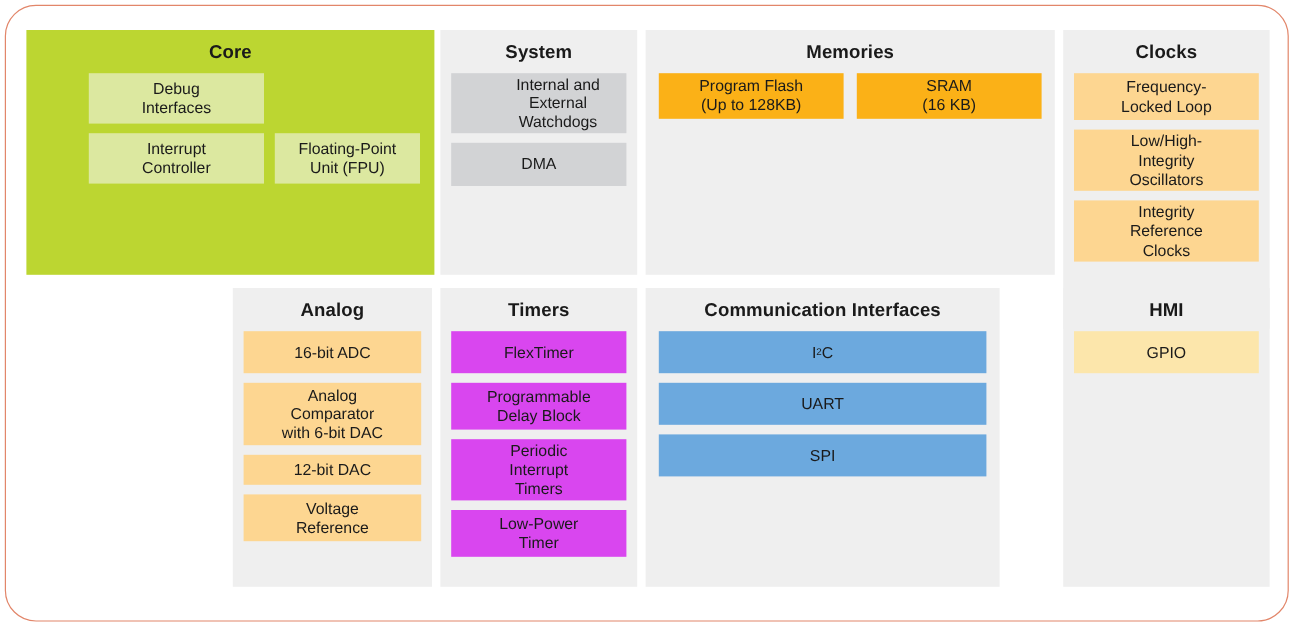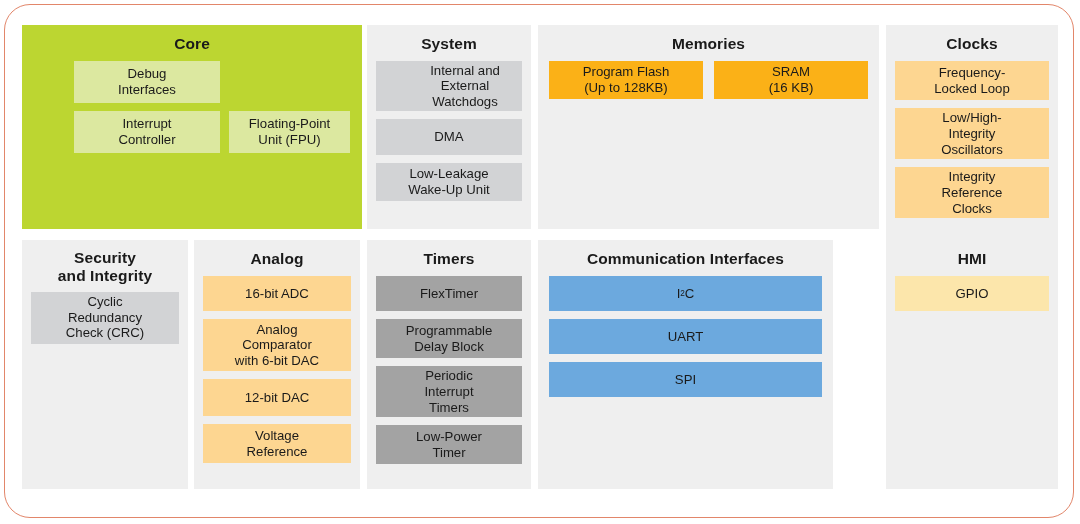--- a/index.html
+++ b/index.html
@@ -75,21 +75,21 @@
     margin-bottom: 8px;
     padding: 6px 4px;
   }
   .block:last-child { margin-bottom: 0; }
 
   
   .c-corelight { background: #DCE8A0; }
   .c-gray      { background: #D2D3D5; }
   .c-orange    { background: #FBB117; }
   .c-peach     { background: #FDD691; }
-  .c-pink      { background: #a3a3a3; }
+  .c-pink      { background: #d946ef; }
   .c-blue      { background: #6CA9DE; }
   .c-cream     { background: #FCE6AB; }
 
   
   .core-body { padding: 0 12px 13px 12px; }
   .core-cpu {
     height: 54px;
     margin-bottom: 8px;
     font-size: 13.6px;
     flex-direction: column;
@@ -149,26 +149,20 @@
       <div class="panel-title">System</div>
       <div class="blocks">
         <div class="block c-gray" style="height:50px;padding-left:36px;">
           <div>
             <div>Internal and</div>
             <div>External</div>
             <div>Watchdogs</div>
           </div>
         </div>
         <div class="block c-gray" style="height:36px;">DMA</div>
-        <div class="block c-gray" style="height:38px;">
-          <div>
-            <div>Low-Leakage</div>
-            <div>Wake-Up Unit</div>
-          </div>
-        </div>
       </div>
     </div>
 
     <div class="panel" style="left:516px; top:0px; width:341px; height:204px;">
       <div class="panel-title">Memories</div>
       <div class="blocks" style="display:flex; gap:11px; padding:0 11px 11px 11px;">
         <div class="block c-orange" style="flex:1; height:38px; margin-bottom:0;">
           <div>
             <div>Program Flash</div>
             <div>(Up to 128KB)</div>
@@ -202,48 +196,33 @@
         <div class="block c-peach" style="height:51px;">
           <div>
             <div>Integrity</div>
             <div>Reference</div>
             <div>Clocks</div>
           </div>
         </div>
       </div>
     </div>
 
-    <div class="panel" style="left:0px; top:215px; width:166px; height:249px;">
-      <div class="panel-title two-line">
-        <div>Security</div>
-        <div>and Integrity</div>
-      </div>
-      <div class="blocks">
-        <div class="block c-gray" style="height:52px;">
-          <div>
-            <div>Cyclic</div>
-            <div>Redundancy</div>
-            <div>Check (CRC)</div>
-          </div>
-        </div>
-      </div>
-    </div>
 
     <div class="panel" style="left:172px; top:215px; width:166px; height:249px;">
       <div class="panel-title">Analog</div>
       <div class="blocks">
         <div class="block c-peach" style="height:35px;">16-bit ADC</div>
         <div class="block c-peach" style="height:52px;">
           <div>
             <div>Analog</div>
             <div>Comparator</div>
             <div>with 6-bit DAC</div>
           </div>
         </div>
-        <div class="block c-peach" style="height:37px;">12-bit DAC</div>
+        <div class="block c-peach" style="height:25px;">12-bit DAC</div>
         <div class="block c-peach" style="height:39px;">
           <div>
             <div>Voltage</div>
             <div>Reference</div>
           </div>
         </div>
       </div>
     </div>
 
     <div class="panel" style="left:345px; top:215px; width:164px; height:249px;">

